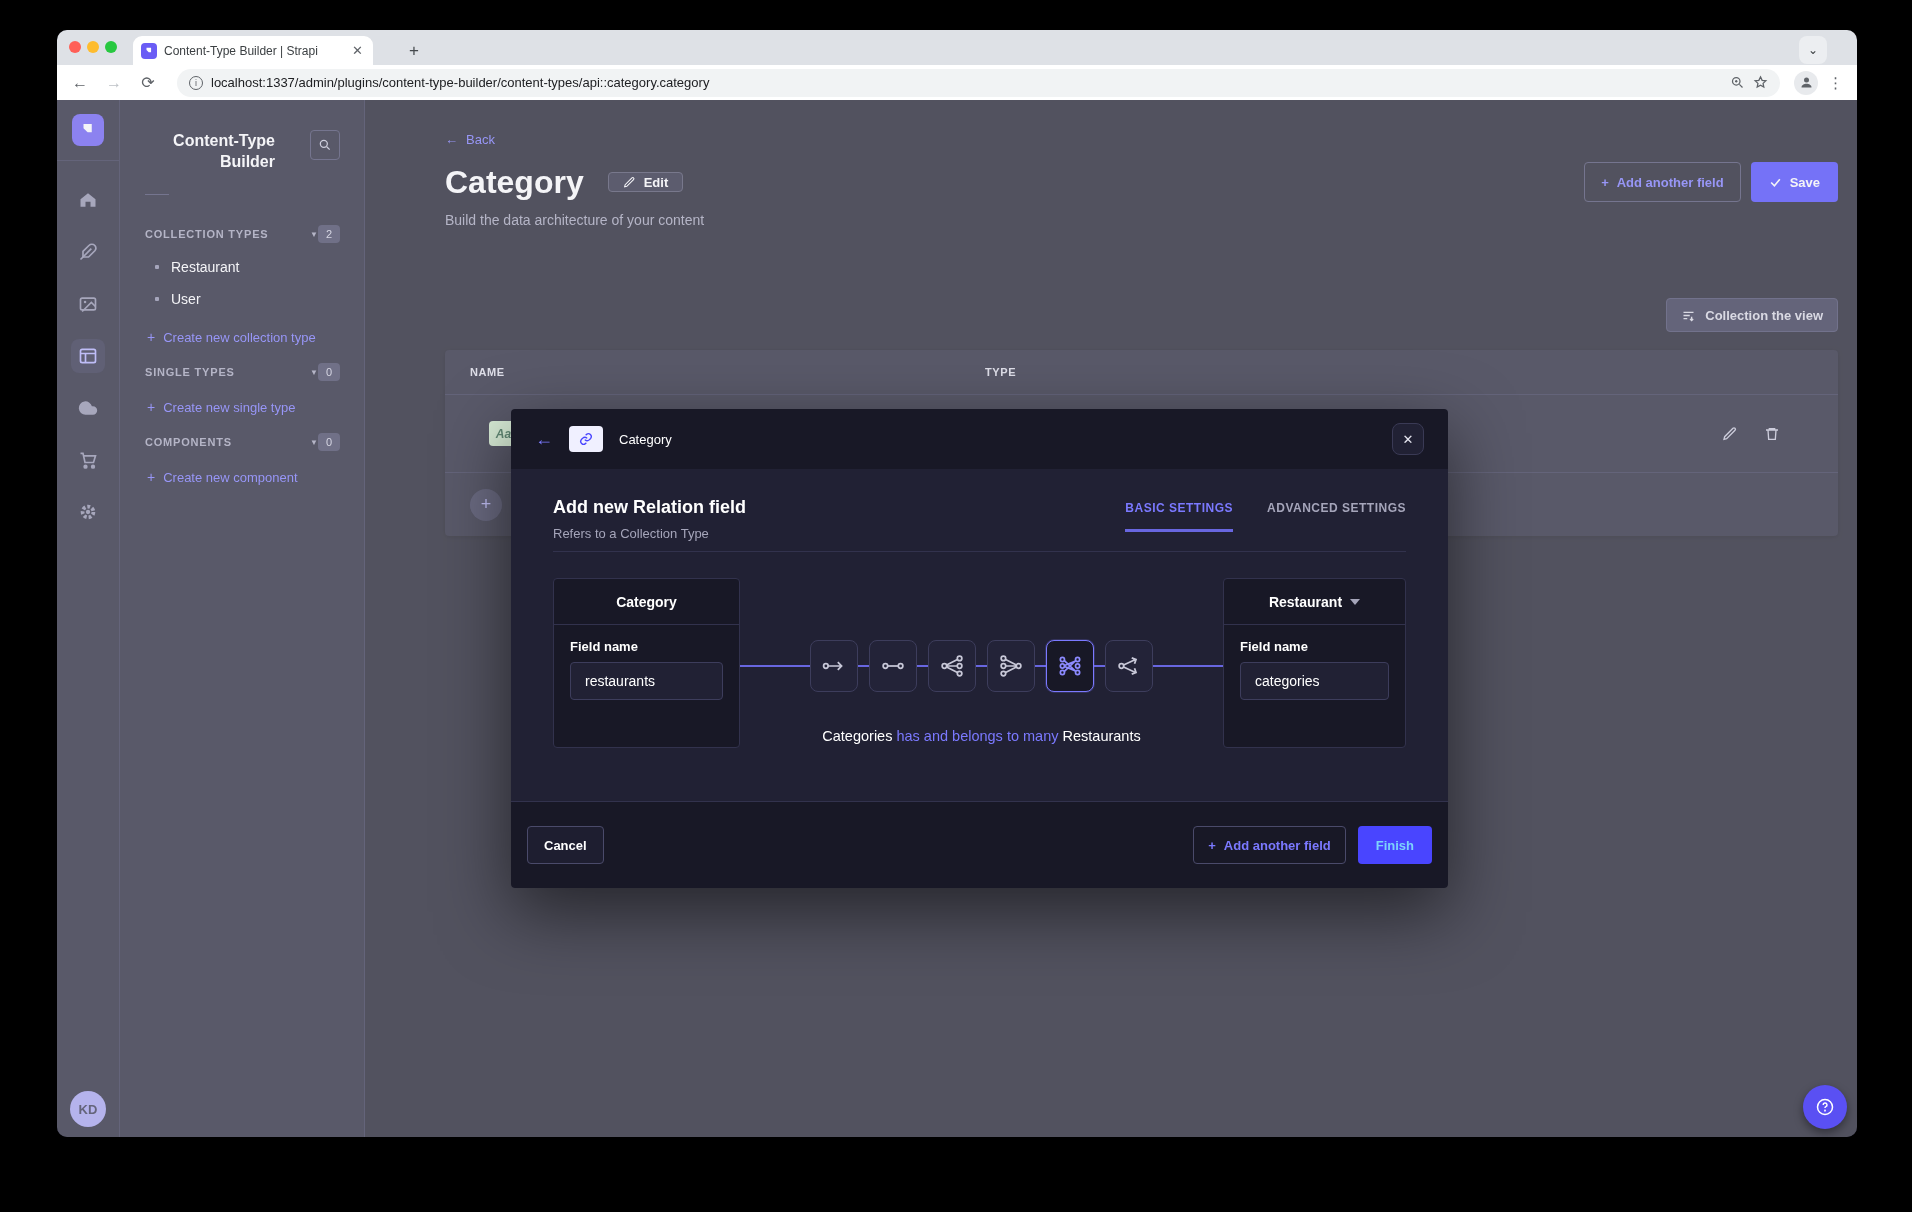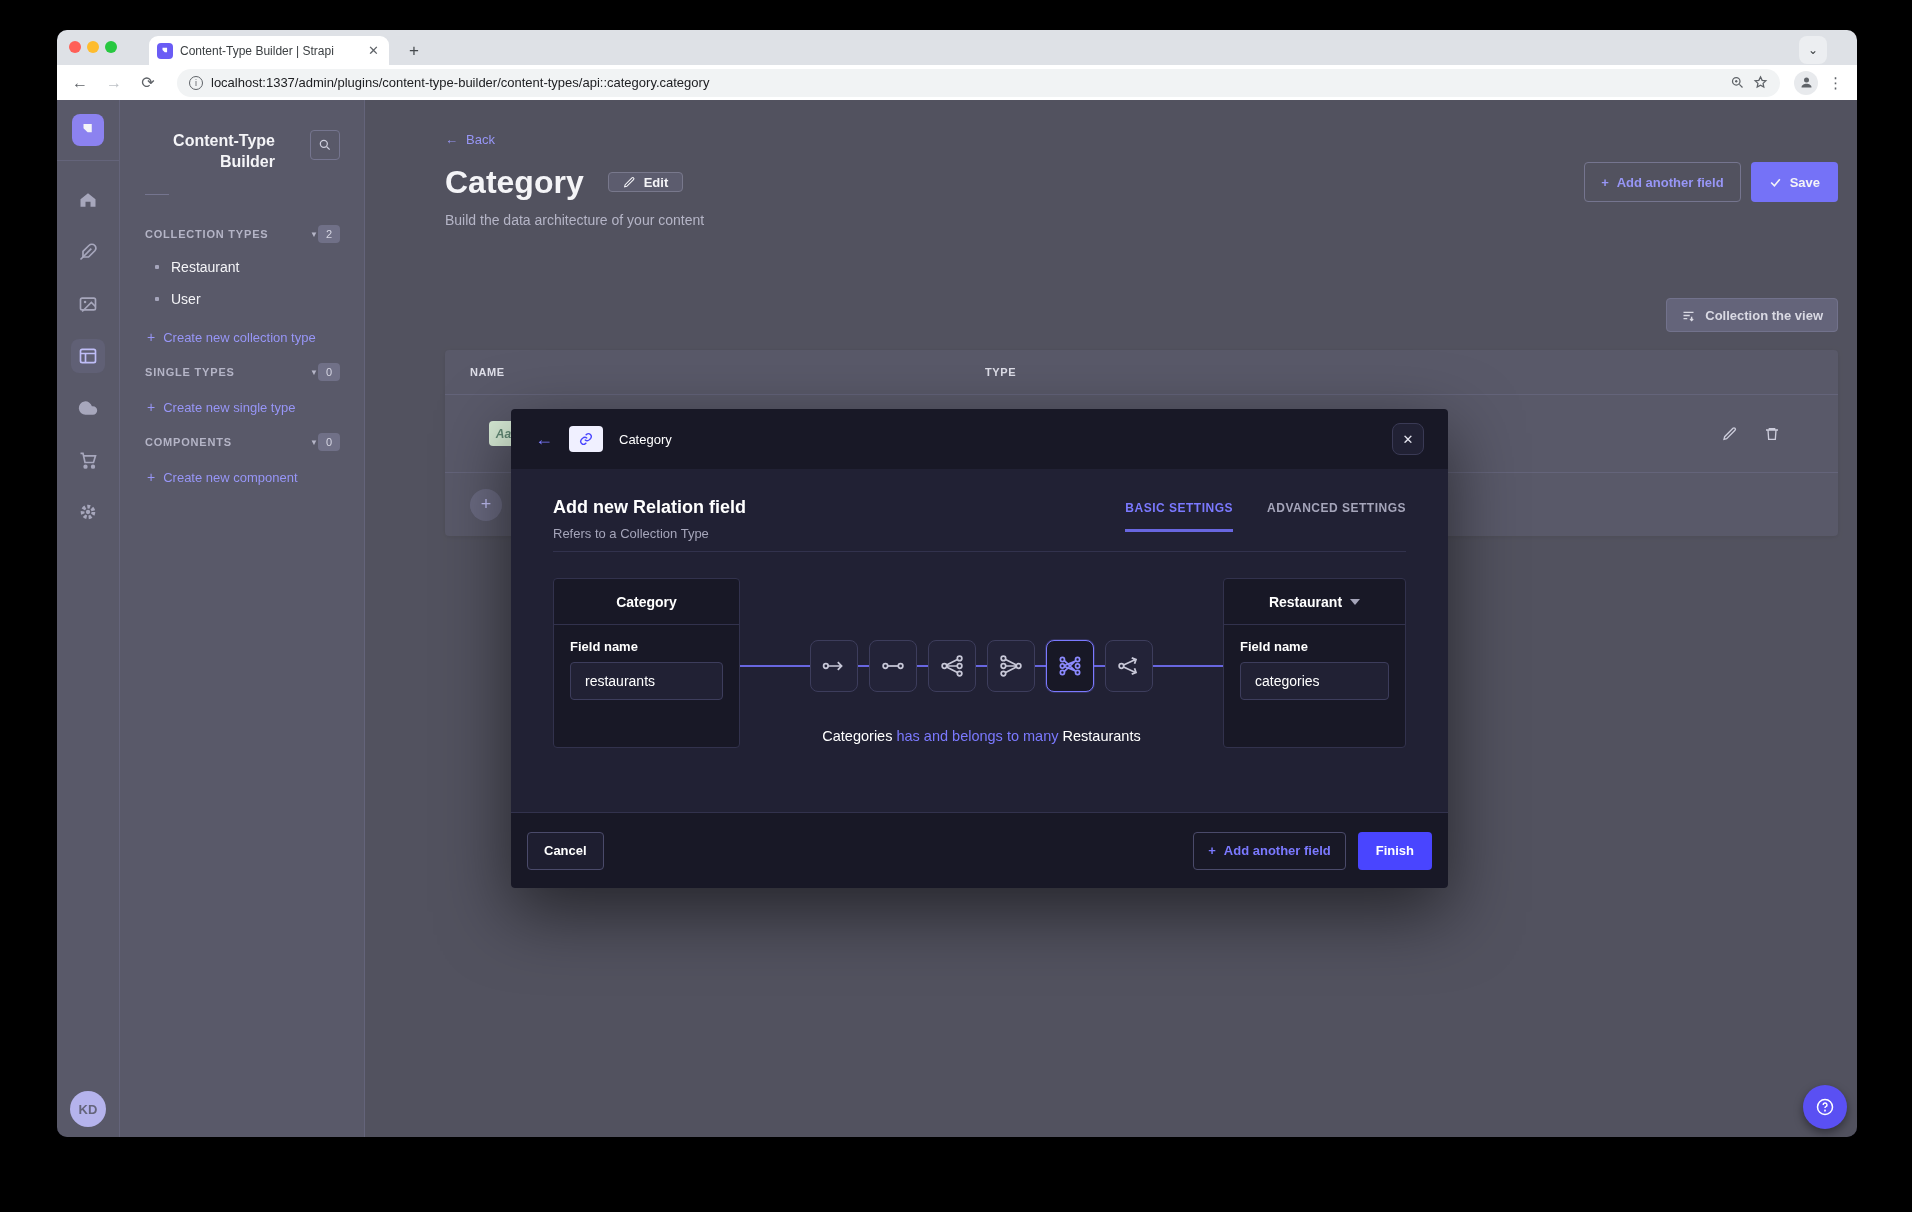--- a/index.html
+++ b/index.html
@@ -5,21 +5,21 @@
   * { margin:0; padding:0; box-sizing:border-box; }
   html,body { width:1912px; height:1212px; background:#000; font-family:"Liberation Sans", sans-serif; overflow:hidden; }
 
   
   .window { position:absolute; left:57px; top:30px; width:1800px; height:1107px; border-radius:10px; overflow:hidden; background:#181826; box-shadow:0 10px 40px rgba(0,0,0,.7); }
 
   
   .tabstrip { position:relative; height:35px; background:#dee1e6; }
   .traffic { position:absolute; top:11px; width:12px; height:12px; border-radius:50%; }
   .t-red{ left:12px; } .t-yellow{ left:30px; } .t-green{ left:48px; }
-  .tab { position:absolute; left:92px; top:6px; width:240px; height:29px; background:#fff; border-radius:9px 9px 0 0; display:flex; align-items:center; padding:0 8px; gap:7px; }
+  .tab { position:absolute; left:76px; top:6px; width:240px; height:29px; background:#fff; border-radius:9px 9px 0 0; display:flex; align-items:center; padding:0 8px; gap:7px; }
   .favicon { width:16px; height:16px; border-radius:4px; background:#6a5cf5; display:flex; align-items:center; justify-content:center; flex:none; }
   .favicon svg { width:10px; height:10px; }
   .tab-title { font-size:12px; color:#3c4043; white-space:nowrap; overflow:hidden; flex:1; }
   .tab-close { font-size:13px; color:#5f6368; padding:0 2px; }
   .newtab { position:absolute; left:344px; top:8px; width:26px; height:26px; border-radius:50%; display:flex; align-items:center; justify-content:center; color:#45494d; font-size:17px; }
   .tabsearch { position:absolute; right:30px; top:6px; width:28px; height:28px; border-radius:8px; background:#eceef1; display:flex; align-items:center; justify-content:center; color:#3c4043; font-size:12px; }
 
   
   .toolbar { position:relative; height:35px; background:#fff; display:flex; align-items:center; padding:0 10px; }
   .navbtn { width:26px; height:26px; display:flex; align-items:center; justify-content:center; font-size:16px; color:#5f6368; flex:none; margin-right:8px; }
@@ -112,25 +112,25 @@
   .connector { flex:1; position:relative; }
   .icons-row { position:absolute; left:0; right:0; top:62px; display:flex; align-items:center; }
   .seg { height:2px; background:#6866e0; }
   .seg.grow { flex:1; }
   .seg.gap { width:11px; flex:none; }
   .rel-btn { width:48px; height:52px; border:1px solid #3d3d5c; border-radius:8px; background:#232338; display:flex; align-items:center; justify-content:center; color:#c8c8d8; flex:none; }
   .rel-btn svg { width:26px; height:26px; }
   .rel-btn.selected { border-color:#7b79ff; background:#181826; color:#8c8aff; box-shadow:0 0 0 1px #7b79ff33; }
   .rel-caption { position:absolute; left:0; right:0; bottom:4px; text-align:center; font-size:14.5px; color:#fff; white-space:nowrap; }
   .rel-caption .mid { color:#7b79ff; }
-  .m-foot { height:76px; background:#181826; border-top:1px solid #32324d; display:flex; align-items:center; padding:0 16px; gap:12px; flex:none; }
+  .m-foot { height:87px; background:#181826; border-top:1px solid #32324d; display:flex; align-items:center; padding:0 16px; gap:12px; flex:none; }
   .btn-cancel { height:38px; padding:0 16px; background:#1e1e30; border:1px solid #4a4a6a; border-radius:4px; color:#fff; font-size:13px; font-weight:bold; display:inline-flex; align-items:center; }
   .foot-spacer { flex:1; }
   .btn-outline-md { height:38px; padding:0 14px; border:1px solid #4a4a6a; border-radius:4px; background:transparent; color:#7b79ff; font-size:13px; font-weight:bold; display:inline-flex; align-items:center; gap:8px; }
-  .btn-finish { height:38px; padding:0 18px; border-radius:4px; background:#4945ff; color:#ffffff; font-size:13px; font-weight:bold; border:none; display:inline-flex; align-items:center; }
+  .btn-finish { height:38px; padding:0 18px; border-radius:4px; background:#4945ff; color:#7dd3fc; font-size:13px; font-weight:bold; border:none; display:inline-flex; align-items:center; }
   svg { display:block; }
 </style>
 </head>
 <body>
 
 <div class="window">
 
   <div class="tabstrip">
     <span class="traffic t-red" style="background:#ff5f57"></span>
     <span class="traffic t-yellow" style="background:#febc2e"></span>

